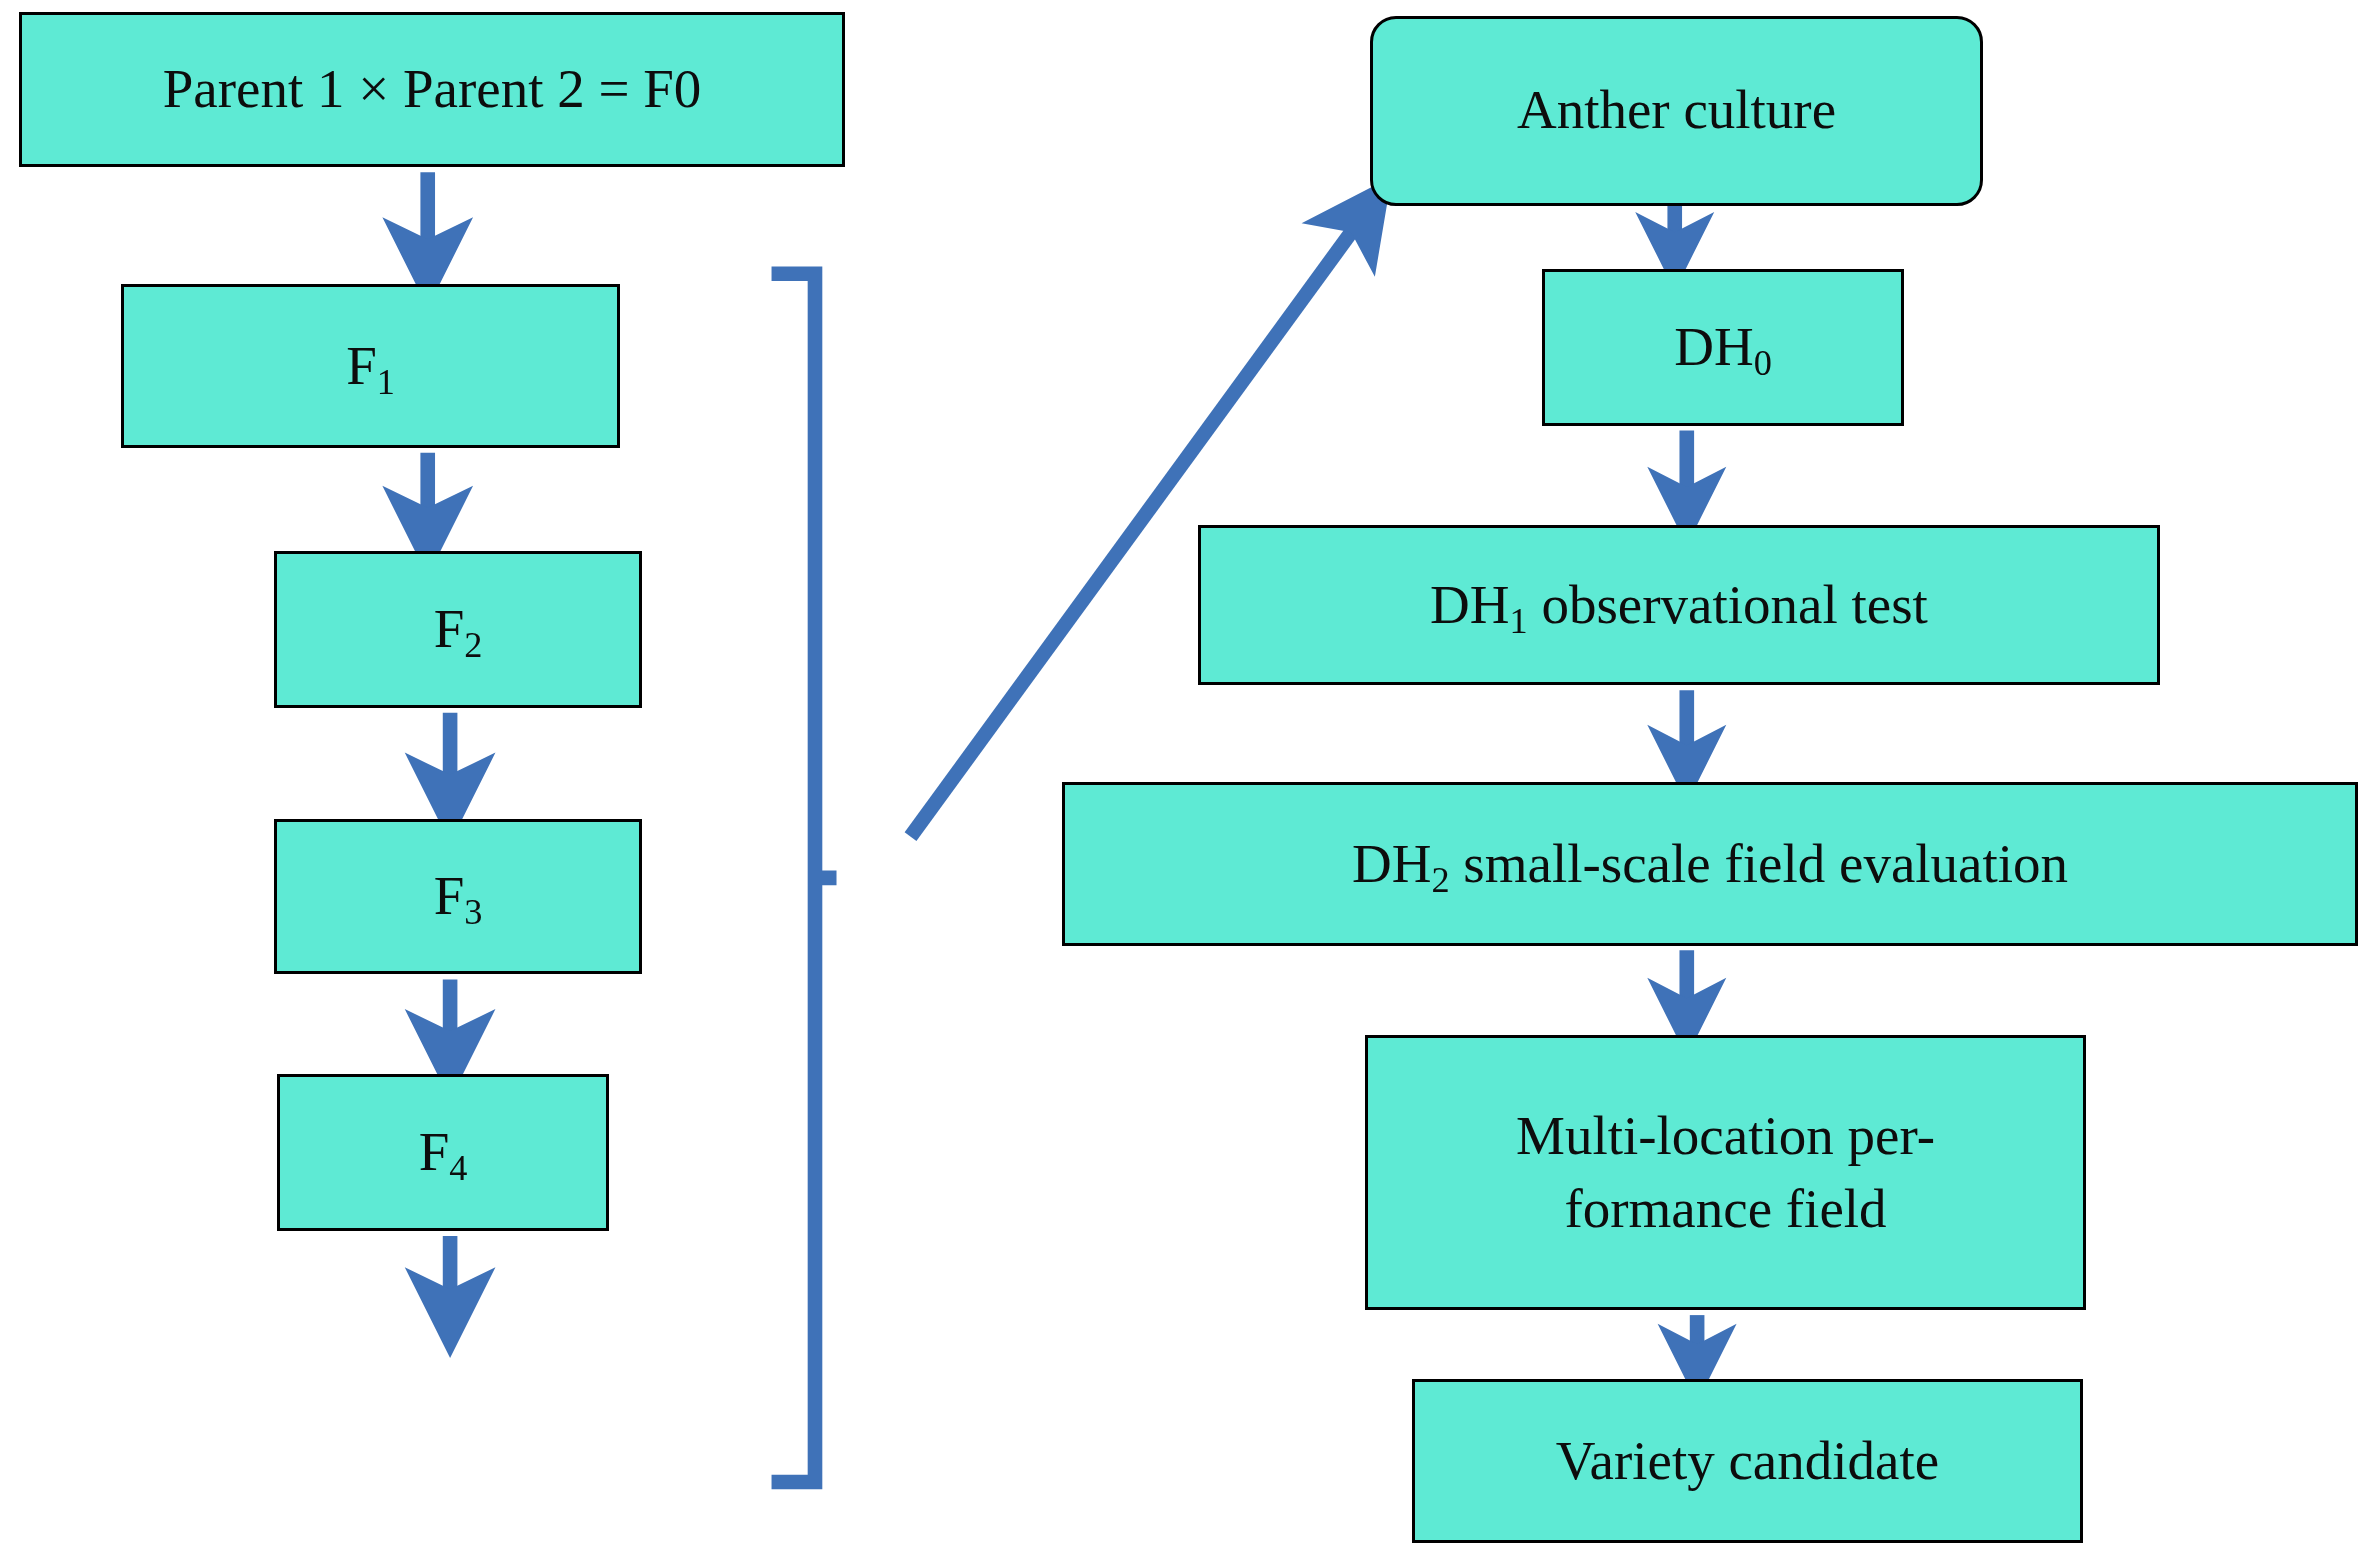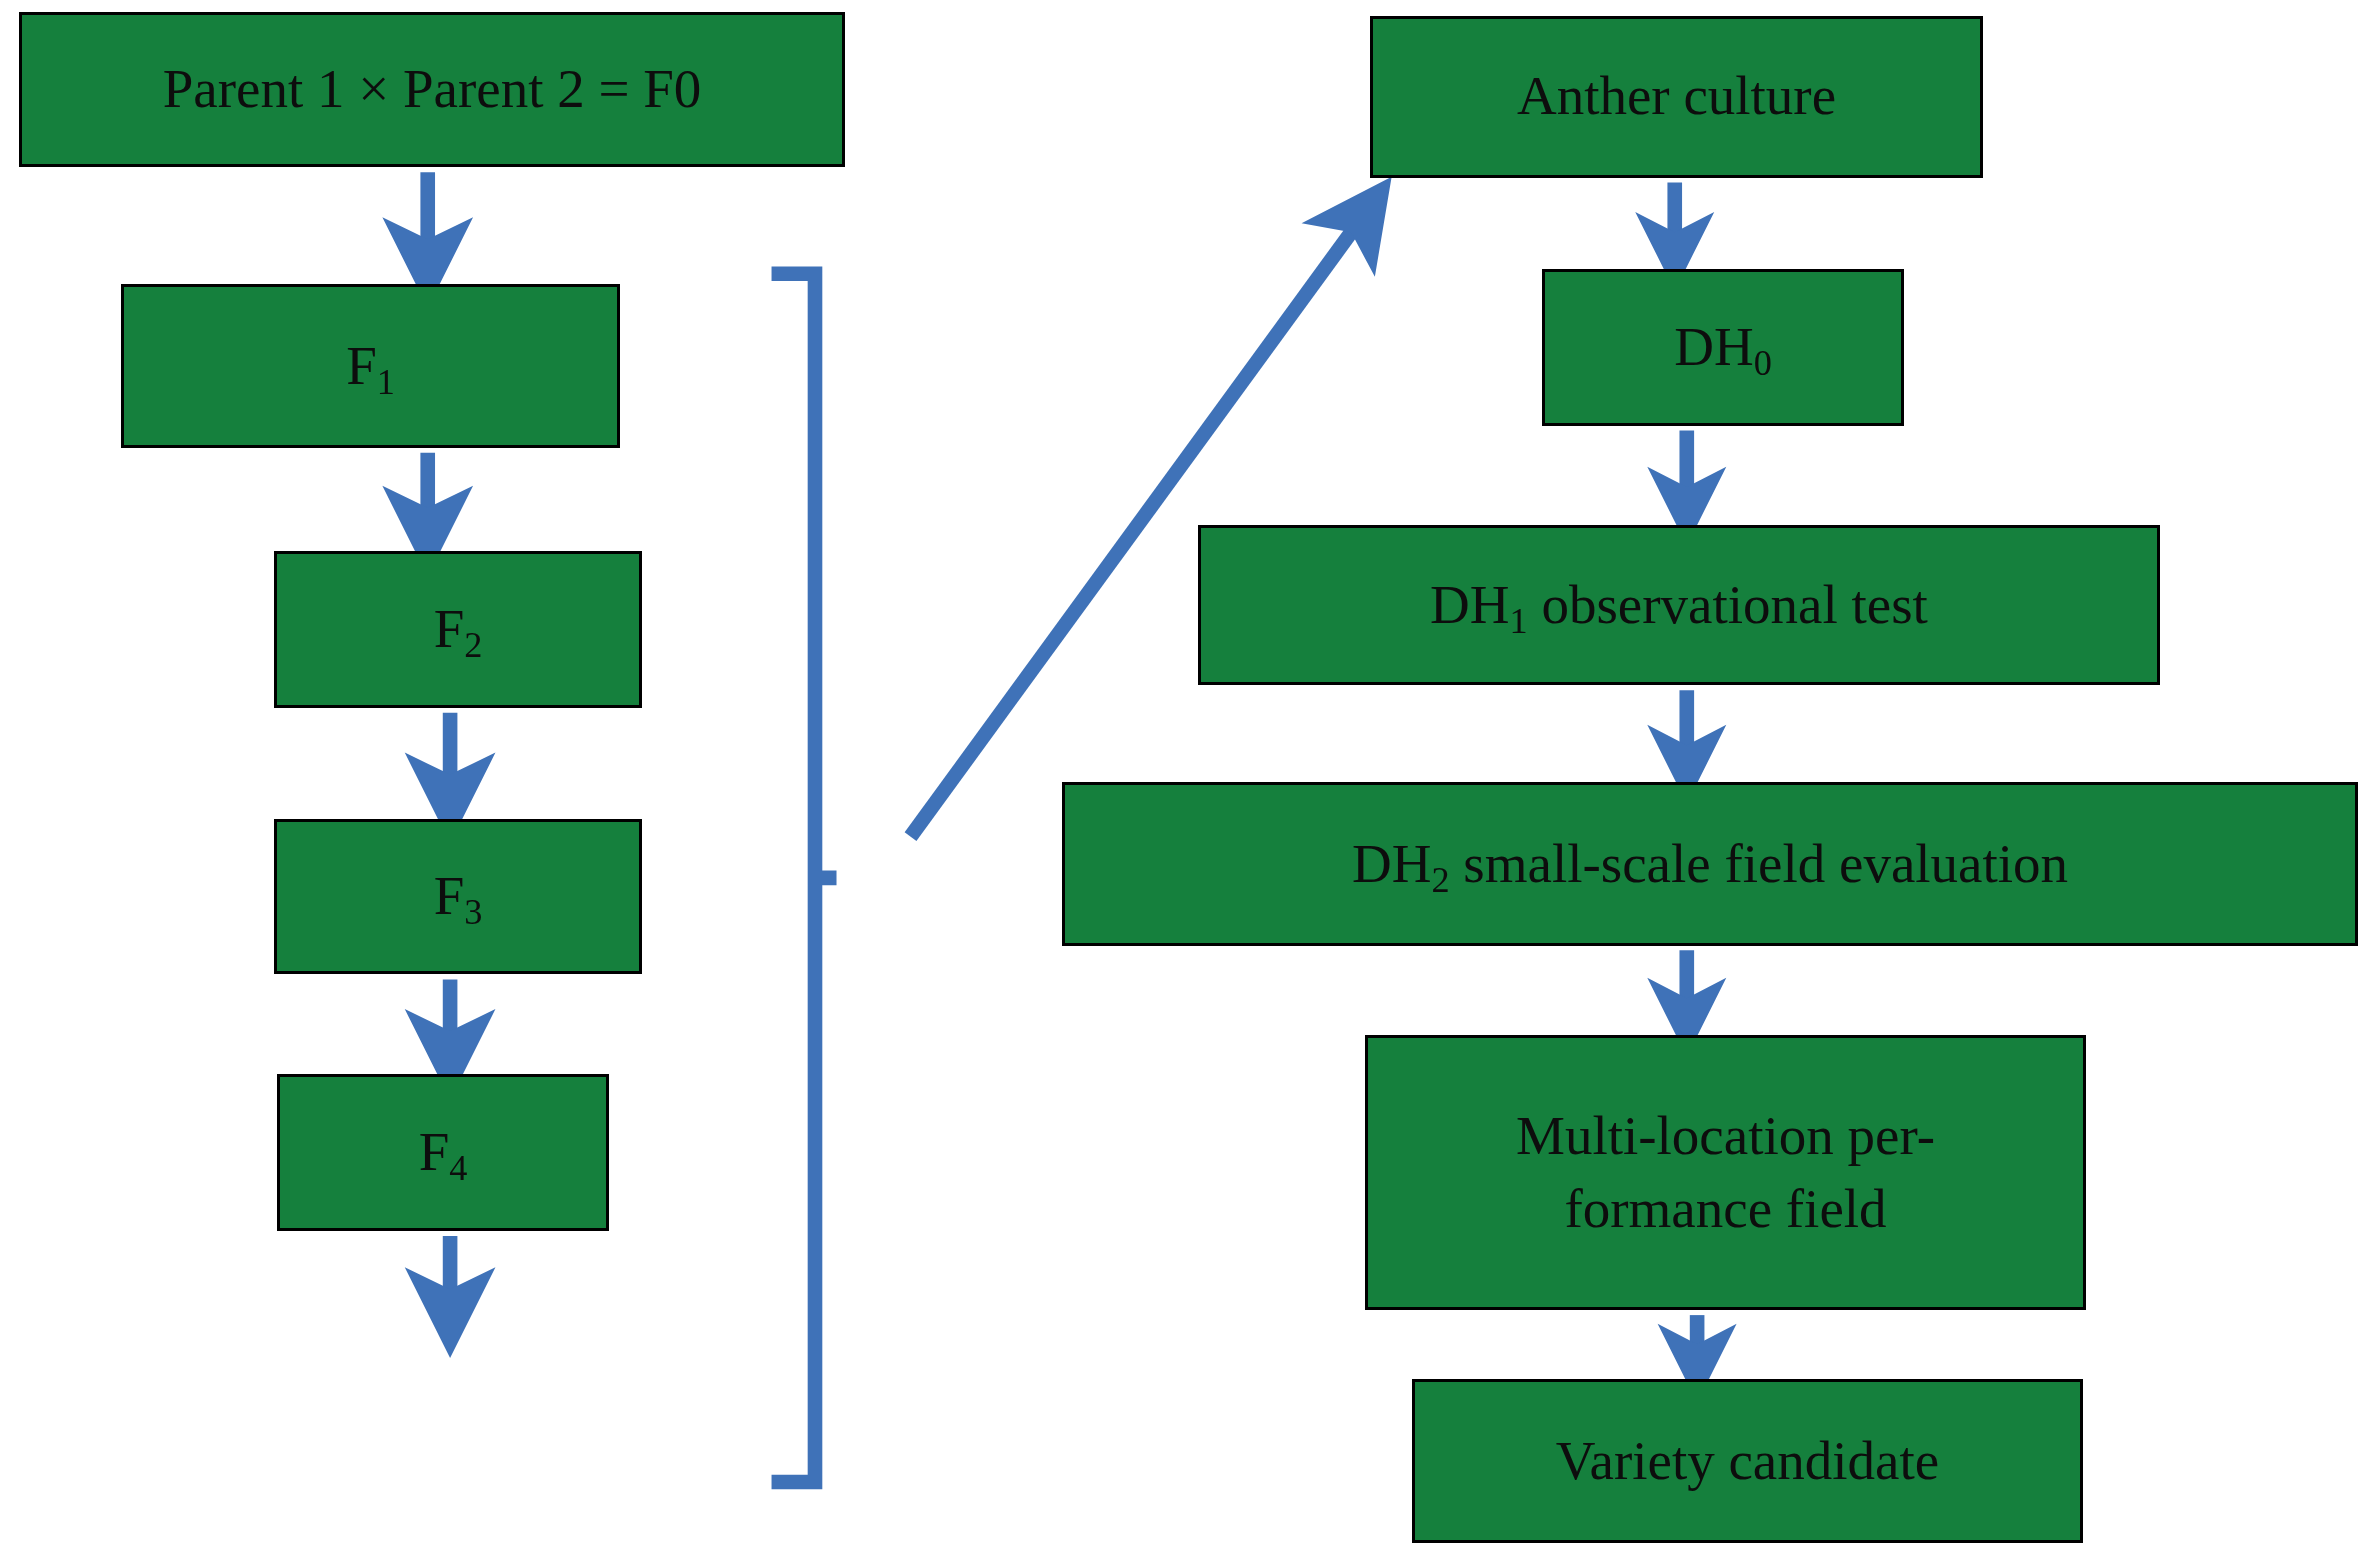--- a/index.html
+++ b/index.html
@@ -17,21 +17,21 @@
   #canvas {
     position: absolute;
     left: 0; top: 0;
     width: 2377px;
     height: 1551px;
   }
   .node {
     position: absolute;
     box-sizing: border-box;
     border: 3.4px solid #000000;
-    background: #15803d;
+    background: #5eead4;
     display: flex;
     align-items: center;
     justify-content: center;
     text-align: center;
     color: #0d0d0d;
     line-height: 1.32;
     padding: 0 7px;
   }
   .node .txt {
     display: block;
@@ -121,21 +121,21 @@
 
   <div class="node" style="left:274px; top:819px; width:368px; height:155px; font-size:55px;">
     <span class="txt"><span>F</span><sub>3</sub></span>
   </div>
 
   <div class="node" style="left:277px; top:1074px; width:332px; height:157px; font-size:55px;">
     <span class="txt"><span>F</span><sub>4</sub></span>
   </div>
 
 
-  <div class="node" style="left:1370px; top:15.5px; width:613px; height:162px; font-size:55px;">
+  <div class="node" style="left:1370px; top:15.5px; width:613px; height:190px; font-size:55px;border-radius:26px;">
     <span class="txt">Anther culture</span>
   </div>
 
   <div class="node" style="left:1506px; top:269px; width:362px; height:157px; font-size:55px;margin-left:36px;">
     <span class="txt"><span>DH</span><sub>0</sub></span>
   </div>
 
   <div class="node" style="left:1198px; top:525px; width:962px; height:160px; font-size:55px;">
     <span class="txt"><span>DH</span><sub>1</sub><span> observational test</span></span>
   </div>

